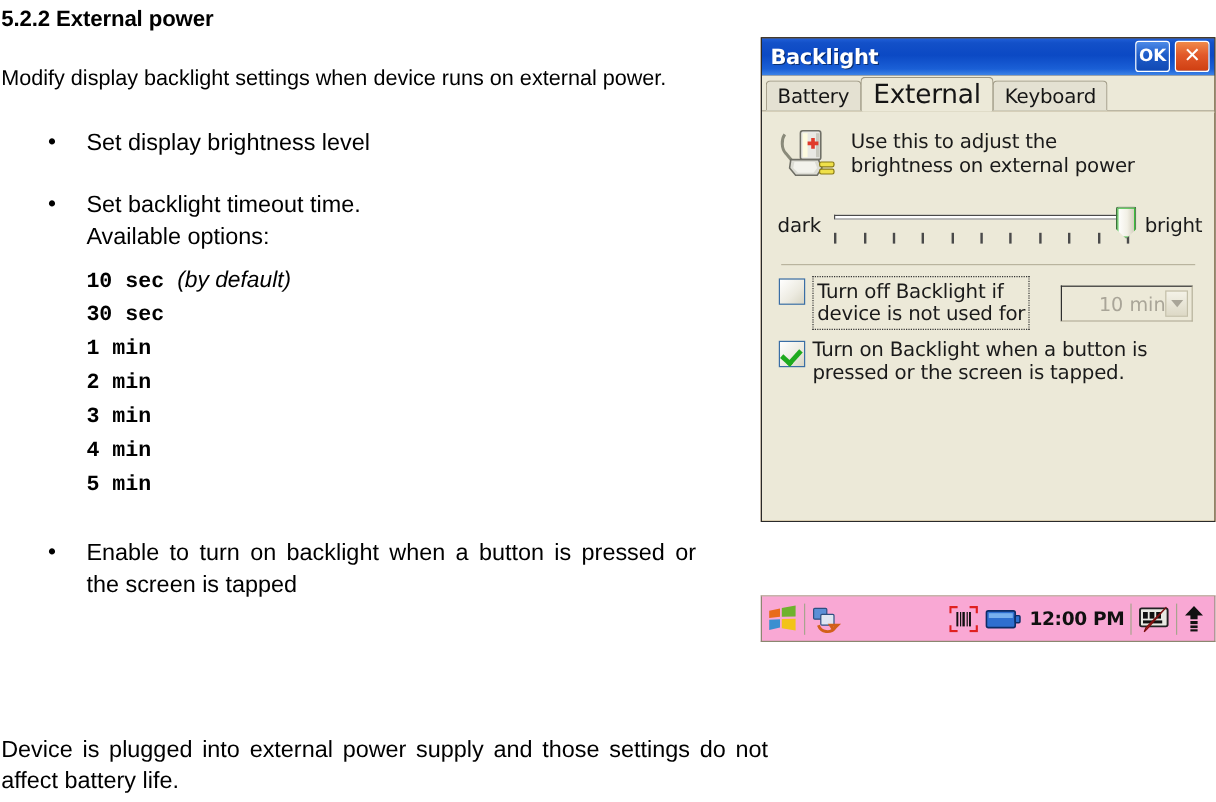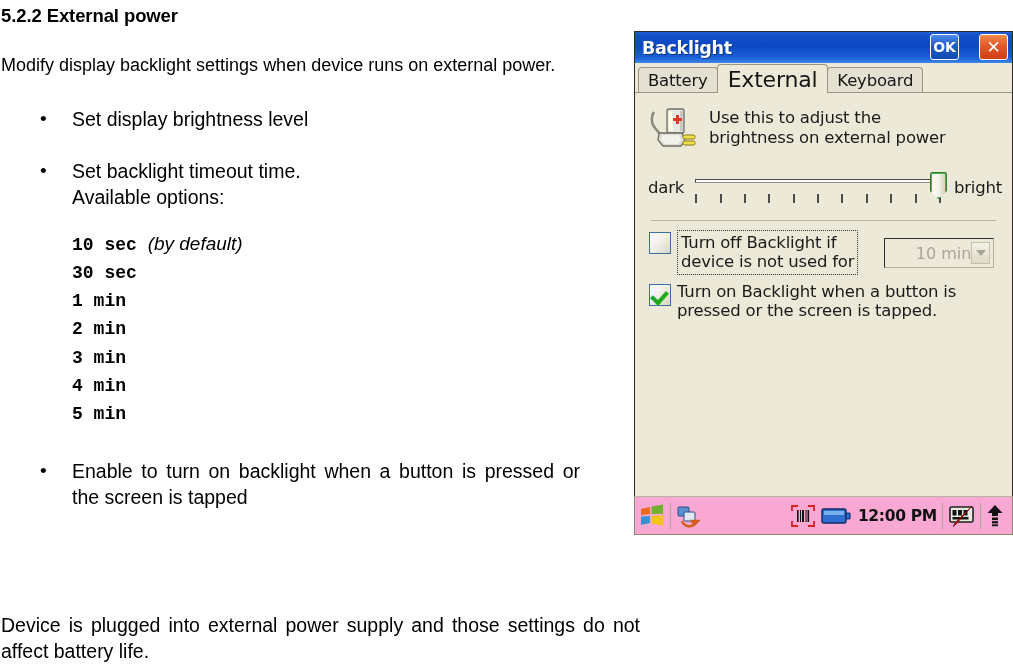--- a/index.html
+++ b/index.html
@@ -69,37 +69,37 @@
     font-size: 18px;
     line-height: 1.57;
     letter-spacing: 0px;
   }
   .mono-opt .note {
     font-family: "Liberation Sans", sans-serif;
     font-weight: normal;
     font-style: italic;
     font-size: 19px;
   }
-  .opts { margin-top: 18px; }
+  .opts { margin-top: 8px; }
 
   .doc-closing {
     position: absolute;
     left: 1px; top: 613px;
     width: 640px;
     font-size: 19.5px;
     line-height: 1.33;
     color: #000;
   }
   .doc-closing .just { text-align: justify; padding-right: 1px; }
 
   
   .device {
     position: absolute;
     left: 634px; top: 31px;
-    width: 379px; height: 504px;
+    width: 379px; height: 404px;
     border: 1px solid #2a2a2a;
     background: #a16207;
     display: flex;
     flex-direction: column;
   }
 
   
   .titlebar {
     height: 31px;
     background: linear-gradient(to bottom, #1f5fd8 0%, #1350c8 12%, #0b49c4 45%, #1a5fd6 82%, #3f86e8 100%);
@@ -114,21 +114,21 @@
     font-weight: bold;
     font-size: 17.5px;
     letter-spacing: -0.3px;
     text-shadow: 1px 1px 0 rgba(0,0,0,0.45);
     font-family: "DejaVu Sans", sans-serif;
   }
   .tb-buttons {
     position: absolute;
     right: 4px; top: 2px;
     display: flex;
-    gap: 20px;
+    gap: 4px;
   }
   .tb-btn {
     width: 29px; height: 26px;
     border: 1px solid #ffffff;
     border-radius: 3px;
     display: flex;
     align-items: center;
     justify-content: center;
     font-weight: bold;
     font-size: 14px;

